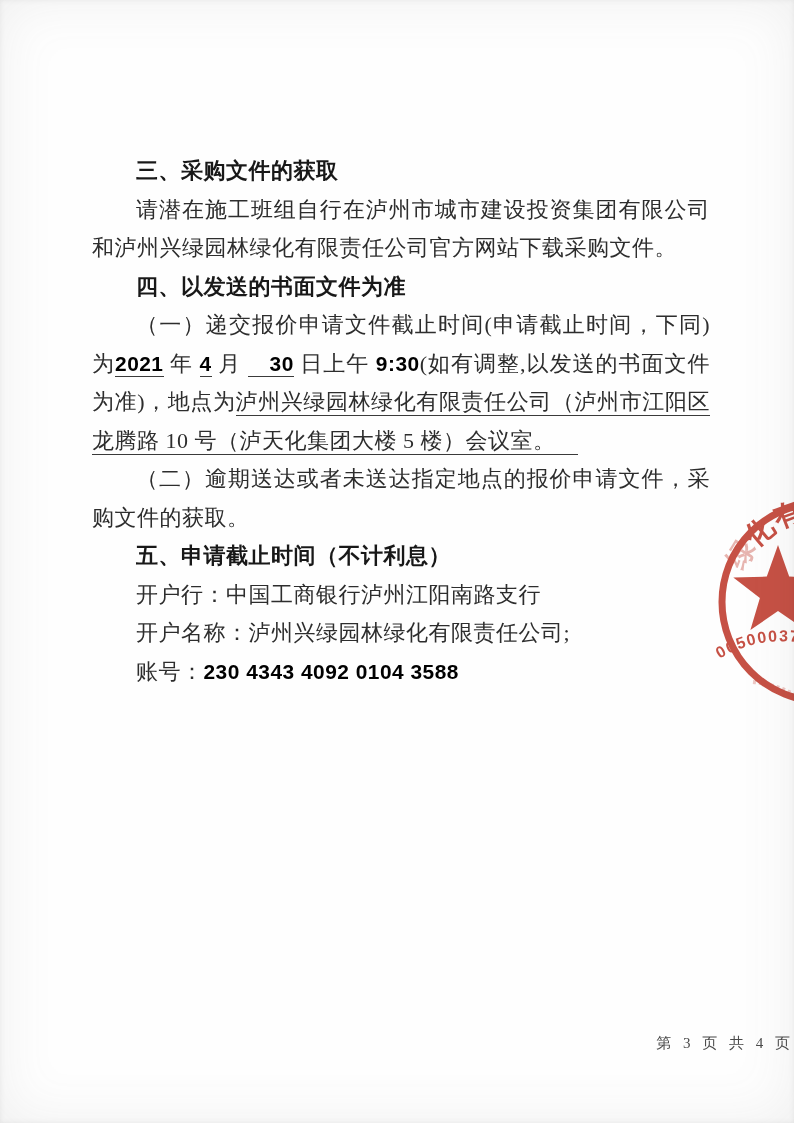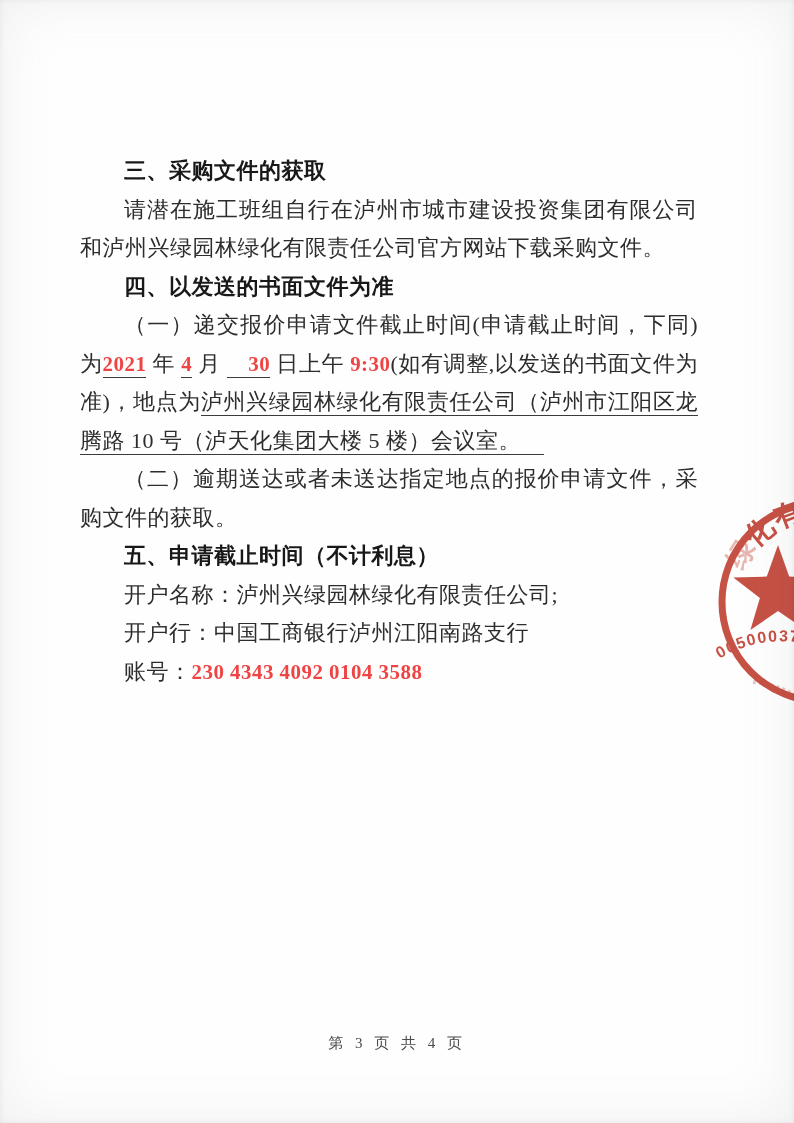--- a/index.html
+++ b/index.html
@@ -6,50 +6,50 @@
   .page{
     position:relative;
     width:794px;height:1123px;
     background:#fefefe;
     overflow:hidden;
     font-family:"Liberation Serif","DejaVu Serif",serif;
     color:#2d2d2d;
     box-shadow:inset 0 0 55px rgba(110,110,110,.10), inset 0 0 5px rgba(140,140,140,.15);
   }
   .content{
-    position:absolute;left:80px;top:152px;width:618px;
+    position:absolute;left:92px;top:152px;width:618px;
   }
   .sec{
     margin:0;
     font-size:22px;
     line-height:38.5px;
     text-indent:44px;
     text-align:justify;
     letter-spacing:.5px;
     font-weight:normal;
   }
   .sec.heading{
     font-family:"Liberation Sans","DejaVu Sans",sans-serif;
     font-weight:700;
     color:#181818;
   }
   .run.u{
     border-bottom:1.6px solid #3a3a3a;
     padding-bottom:1px;
   }
   .run.num{
-    font-family:Liberation Serif, serif;
+    font-family:Liberation Sans, sans-serif;
     font-size:.95em;
     font-weight:600;
-    color:#ef4444;
+    color:#000000;
     margin-top:20px;
   }
   .footer{
     position:absolute;left:0;right:0;top:1034px;
-    text-align:center;
+    text-align:right;
     font-size:15px;
     color:#4a4a4a;
     letter-spacing:4px;
   }
   
   .stamp{
     position:absolute;left:660px;top:490px;
     width:280px;height:260px;
     mix-blend-mode:multiply;
     opacity:.88;
@@ -79,22 +79,22 @@
 
 <div class="page">
 
   <div class="content">
       <h3 class="sec heading"><span class="run">三、采购文件的获取</span></h3>
       <p class="sec para"><span class="run">请潜在施工班组自行在泸州市城市建设投资集团有限公司和泸州兴绿园林绿化有限责任公司官方网站下载采购文件。</span></p>
       <h3 class="sec heading"><span class="run">四、以发送的书面文件为准</span></h3>
       <p class="sec para"><span class="run">（一）递交报价申请文件截止时间(申请截止时间，下同)为</span><span class="run u num">2021</span><span class="run"> 年 </span><span class="run u num">4</span><span class="run"> 月 </span><span class="run u num">　30</span><span class="run"> 日上午 </span><span class="run num">9:30</span><span class="run">(如有调整,以发送的书面文件为准)，地点为</span><span class="run u">泸州兴绿园林绿化有限责任公司（泸州市江阳区龙腾路 10 号（泸天化集团大楼 5 楼）会议室。　</span></p>
       <p class="sec para"><span class="run">（二）逾期送达或者未送达指定地点的报价申请文件，采购文件的获取。</span></p>
       <h3 class="sec heading"><span class="run">五、申请截止时间（不计利息）</span></h3>
+      <p class="sec para"><span class="run">开户行：中国工商银行泸州江阳南路支行</span></p>
       <p class="sec para"><span class="run">开户名称：泸州兴绿园林绿化有限责任公司;</span></p>
-      <p class="sec para"><span class="run">开户行：中国工商银行泸州江阳南路支行</span></p>
       <p class="sec para"><span class="run">账号：</span><span class="run num">230 4343 4092 0104 3588</span></p>
     </div>
 
   <svg class="stamp" width="280" height="260" viewBox="0 0 280 260" xmlns="http://www.w3.org/2000/svg" xmlns:xlink="http://www.w3.org/1999/xlink" aria-hidden="true">
     <defs>
       <path id="seal-top-arc" d="M 82.1,83.3 A 84,84 0 0 1 239.9,83.3"></path>
       <path id="seal-num-arc" d="M 58,170 A 120,120 0 0 1 136,152"></path>
       <path id="seal-micro-arc" d="M 93,192 A 105,105 0 0 1 152,217"></path>
     </defs>
     <circle class="ring" cx="161" cy="112" r="99"></circle>

